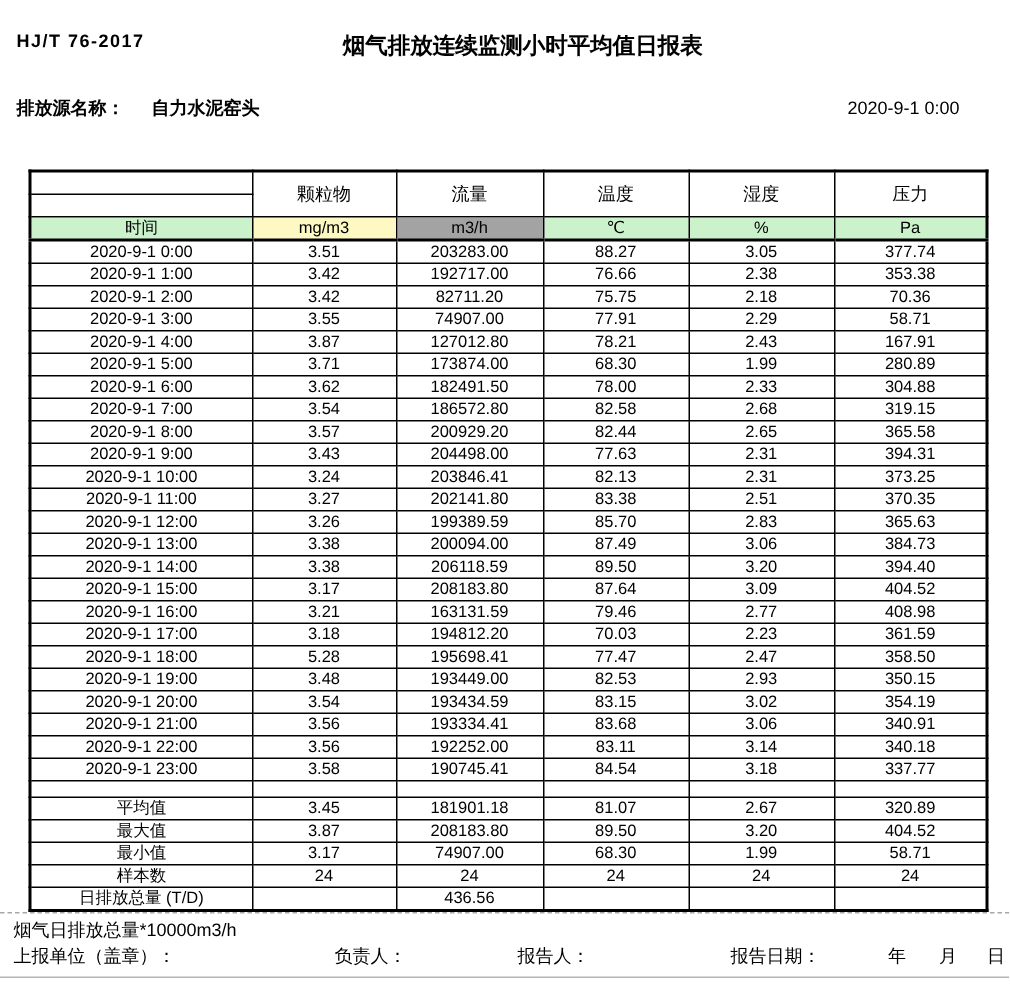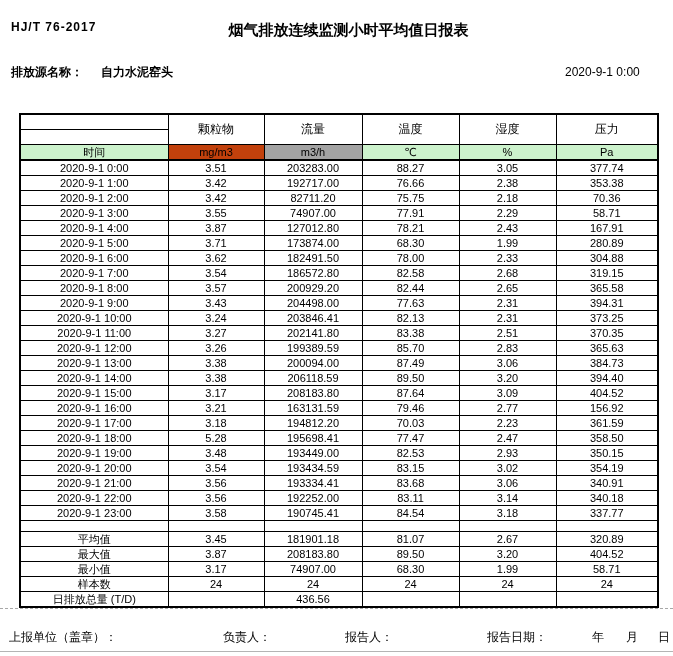--- a/index.html
+++ b/index.html
@@ -149,21 +149,21 @@
         <th class="param" rowspan="2">流量</th>
         <th class="param" rowspan="2">温度</th>
         <th class="param" rowspan="2">湿度</th>
         <th class="param" rowspan="2">压力</th>
       </tr>
       <tr>
         <td></td>
       </tr>
       <tr class="unit-row">
         <th style="background: rgb(204, 242, 204);">时间</th>
-        <th style="background: #c2410c;">mg/m3</th>
+        <th style="background: #fef9c3;">mg/m3</th>
         <th style="background: #a3a3a3;">m3/h</th>
         <th style="background: rgb(204, 242, 204);">℃</th>
         <th style="background: rgb(204, 242, 204);">%</th>
         <th style="background: rgb(204, 242, 204);">Pa</th>
       </tr>
     </thead>
     <tbody>
         <tr>
           <td>2020-9-1 0:00</td>
           <td>3.51</td>
@@ -291,21 +291,21 @@
           <td>87.64</td>
           <td>3.09</td>
           <td>404.52</td>
         </tr>
         <tr>
           <td>2020-9-1 16:00</td>
           <td>3.21</td>
           <td>163131.59</td>
           <td>79.46</td>
           <td>2.77</td>
-          <td>156.92</td>
+          <td>408.98</td>
         </tr>
         <tr>
           <td>2020-9-1 17:00</td>
           <td>3.18</td>
           <td>194812.20</td>
           <td>70.03</td>
           <td>2.23</td>
           <td>361.59</td>
         </tr>
         <tr>
@@ -402,20 +402,21 @@
           <td>436.56</td>
           <td></td>
           <td></td>
           <td></td>
         </tr>
       </tbody>
   </table>
 
   <div class="pagebreak-line"></div>
 
+  <div class="footer-note">烟气日排放总量*10000m3/h</div>
 
   <div class="footer-sign">
     <span class="fs-unit">上报单位（盖章）：</span>
     <span class="fs-resp">负责人：</span>
     <span class="fs-report">报告人：</span>
     <span class="fs-date">报告日期：</span>
     <span class="fs-year">年</span>
     <span class="fs-month">月</span>
     <span class="fs-day">日</span>
   </div>

